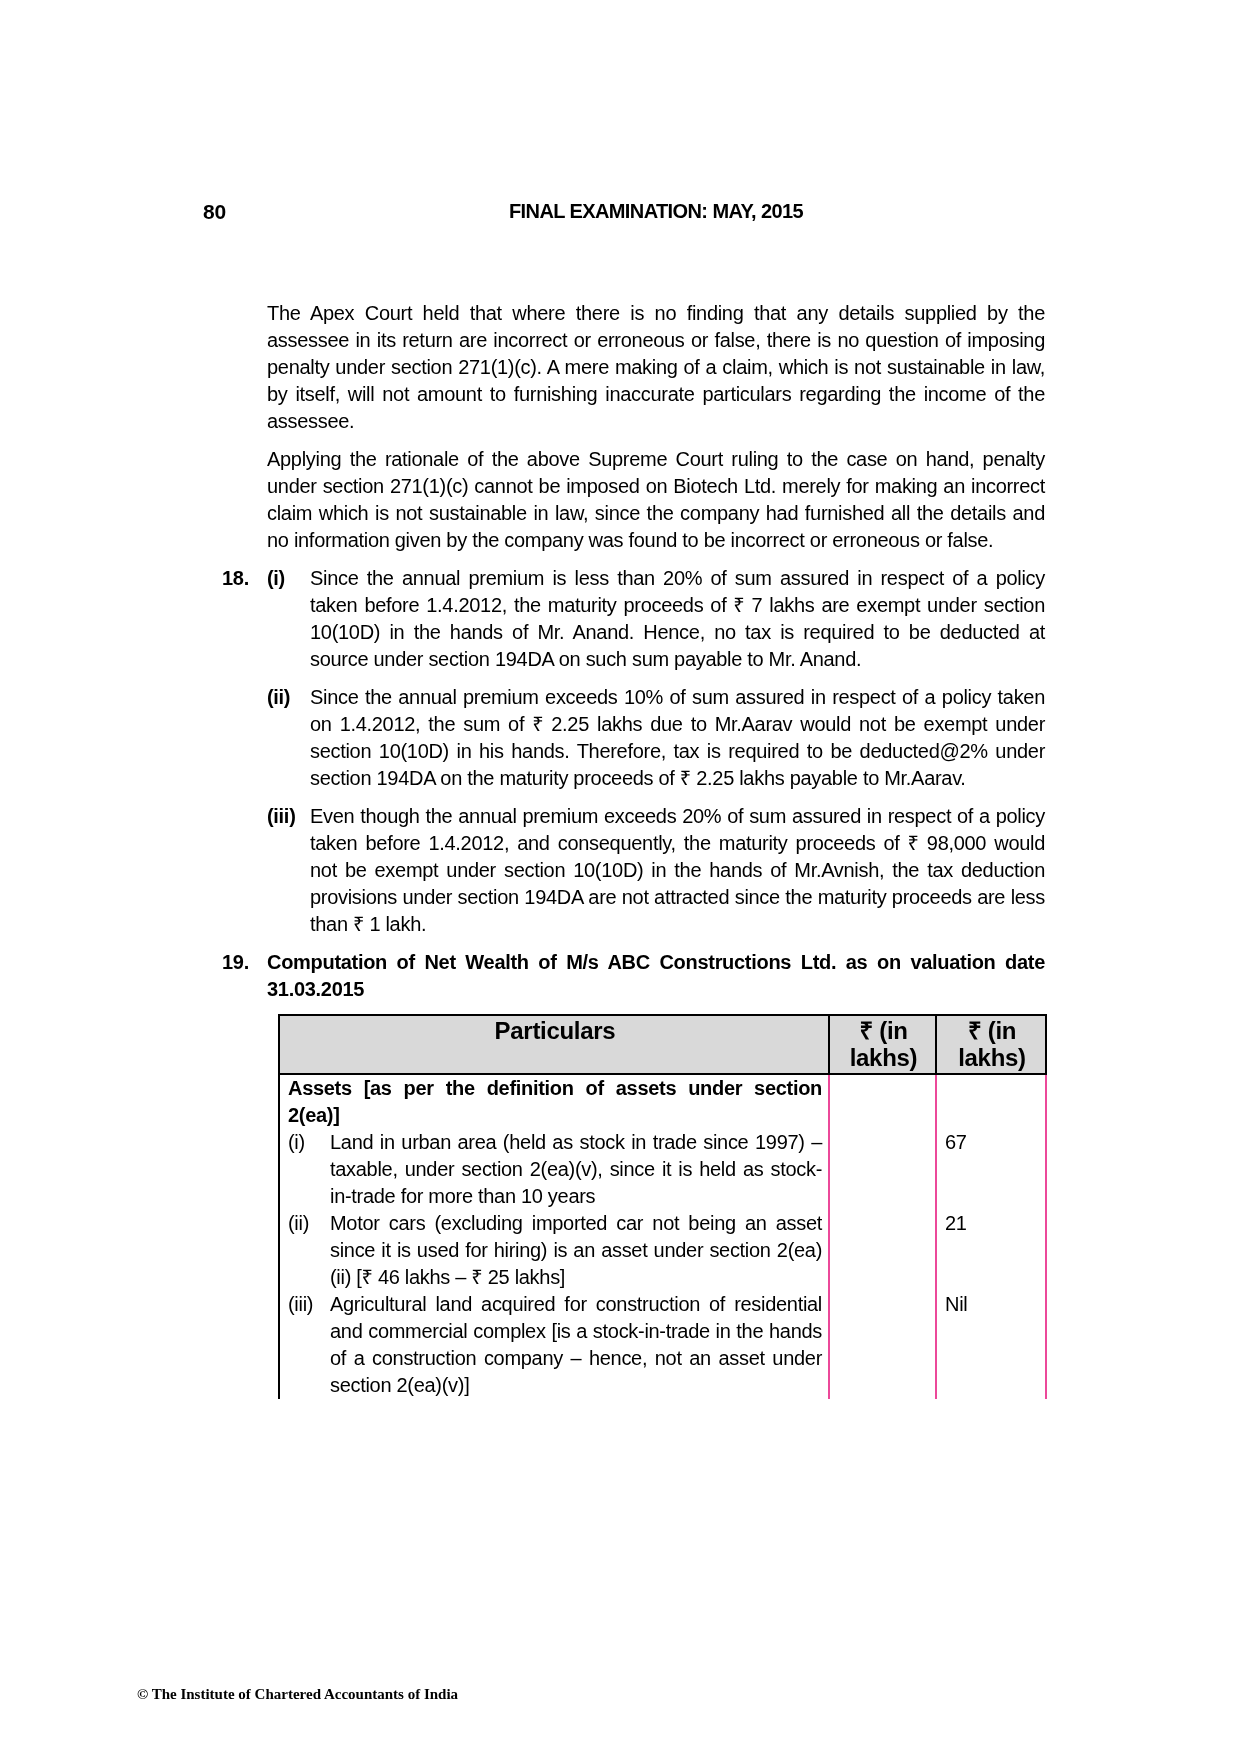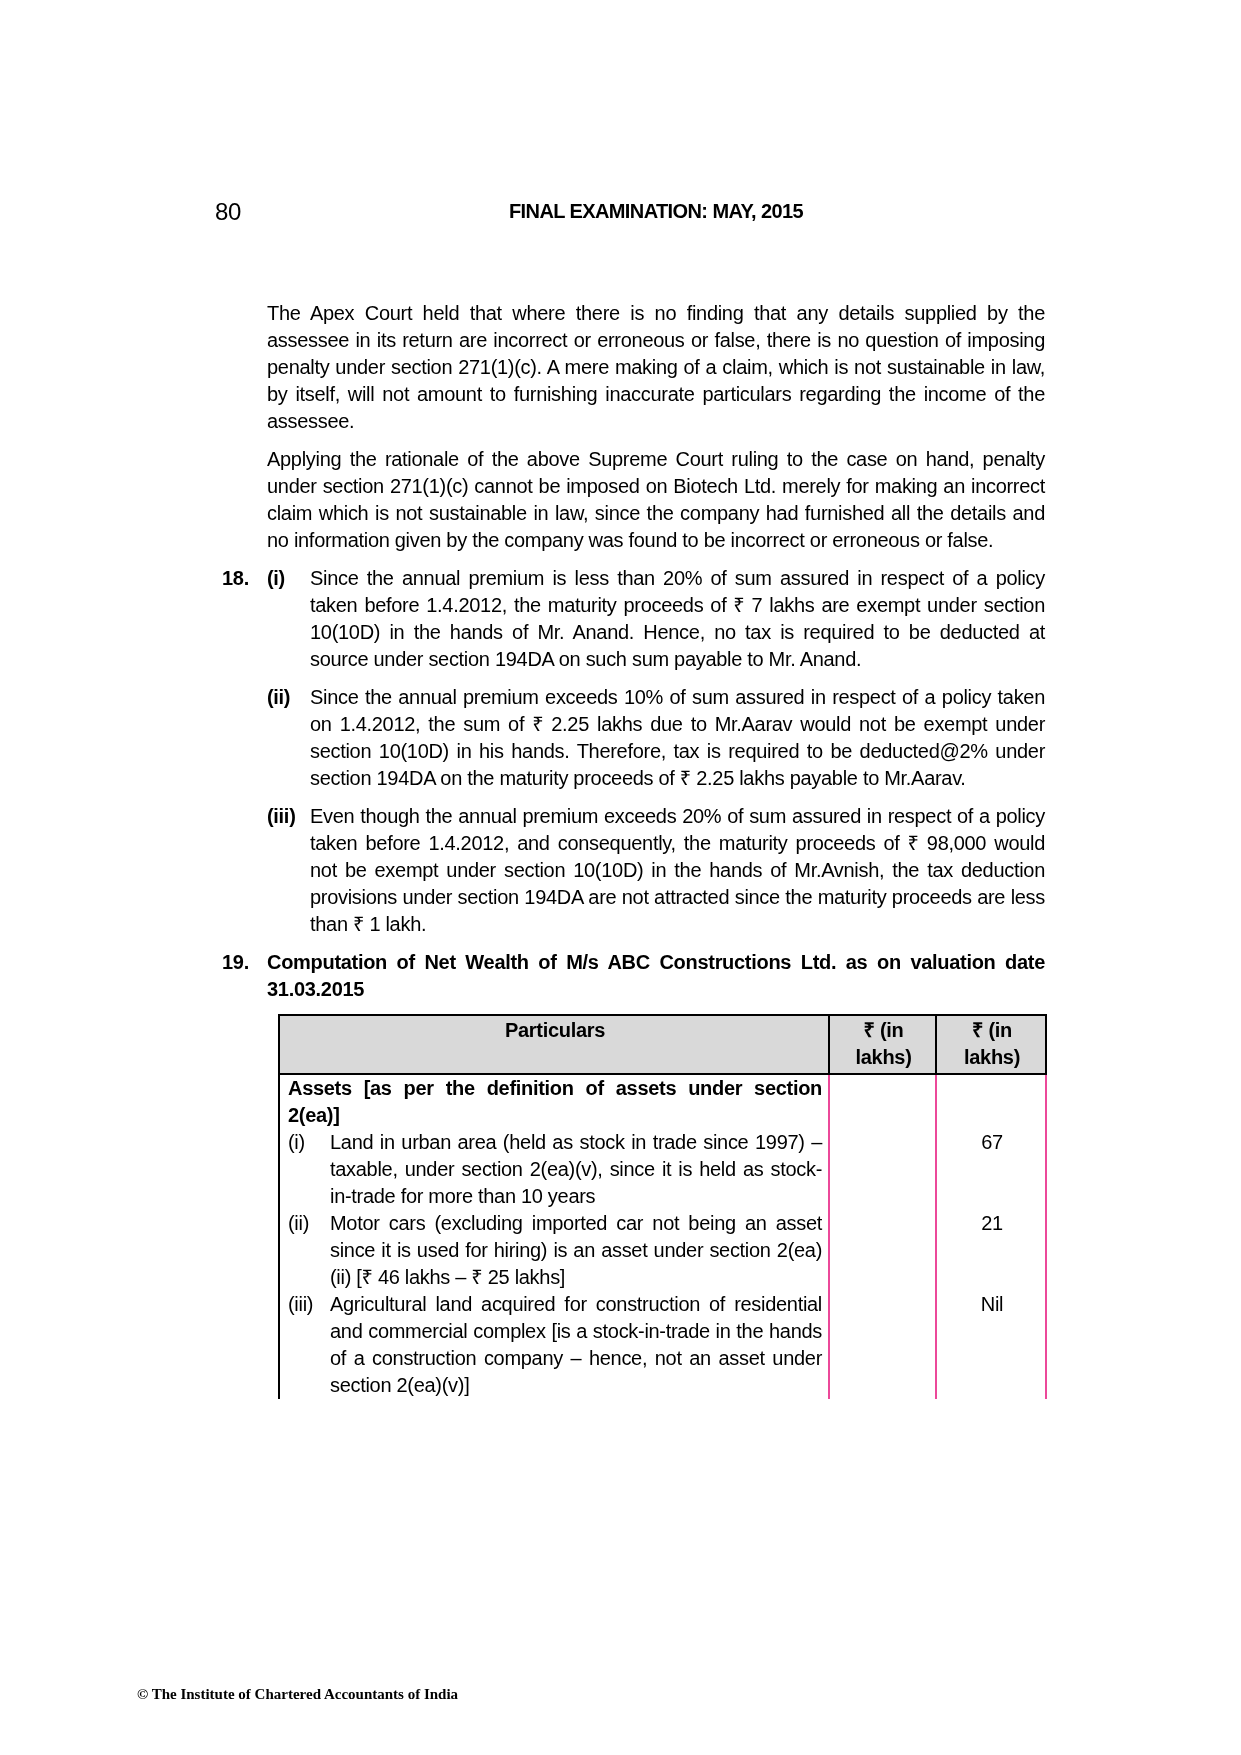--- a/index.html
+++ b/index.html
@@ -9,21 +9,21 @@
     height: 1755px;
     background: #ffffff;
     color: #000000;
     font-family: "Liberation Sans", sans-serif;
     font-size: 20px;
     line-height: 27px;
     letter-spacing: -0.3px;
     overflow: hidden;
   }
   .page-header { position: absolute; top: 198px; left: 0; width: 100%; height: 27px; }
-  .page-num { position: absolute; left: 203px; top: 0; font-weight: normal; font-size: 24px; margin-left: 12px; }
+  .page-num { position: absolute; left: 203px; top: 0; font-weight: bold; font-size: 21px; }
   .header-title {
     position: absolute; left: 267px; top: 0; width: 778px;
     text-align: center; font-weight: bold; font-size: 20px; letter-spacing: -0.6px;
   }
   .content { position: absolute; top: 300px; left: 222px; width: 823px; }
   .para { margin: 0 0 11px 45px; text-align: justify; }
   .item { display: flex; margin: 0 0 11px 0; justify-content: center; }
   .item-num { flex: none; width: 45px; font-weight: bold; }
   .item-body { flex: 1; min-width: 0; }
   .subitem { display: flex; margin: 0 0 11px 0; }
@@ -31,33 +31,33 @@
   .sub-label { flex: none; width: 43px; font-weight: bold; }
   .sub-text { flex: 1; min-width: 0; text-align: justify; }
   .item19-heading { font-weight: bold; text-align: justify; margin: 0; }
   .nw-table {
     border-collapse: collapse; table-layout: fixed;
     margin: 8px 0 0 56px; width: 767px;
   }
   .nw-table col.c1 { width: 550px; } .nw-table col.c2 { width: 107px; } .nw-table col.c3 { width: 110px; }
   .nw-table th {
     background: #d9d9d9; border: 2px solid #000000; font-weight: bold;
-    vertical-align: top; padding: 1px 6px 2px 8px; font-size: 20px; line-height: 27px;
+    vertical-align: top; padding: 1px 6px 2px 8px; font-size: 24px; line-height: 27px;
   }
   .nw-table th.h-part { text-align: center; }
   .nw-table th.h-amt { text-align: center; }
   .nw-table td {
     border-left: 2px solid #000000; border-right: 2px solid #ec4899;
     vertical-align: top; padding: 0 6px 0 8px;
   }
   .cell-flex { display: flex; }
   .row-label { flex: none; width: 42px; }
   .row-text { flex: 1; min-width: 0; text-align: justify; }
   .bold-row { font-weight: bold; text-align: justify; }
-  .amt { text-align: center; }
+  .amt { text-align: left; }
   .page-footer {
     position: absolute; left: 137px; top: 1681px;
     font-family: "Liberation Serif", serif; font-weight: bold; font-size: 15px; letter-spacing: 0;
   }
 </style>
 </head>
 <body>
 
 <div class="page">
 

